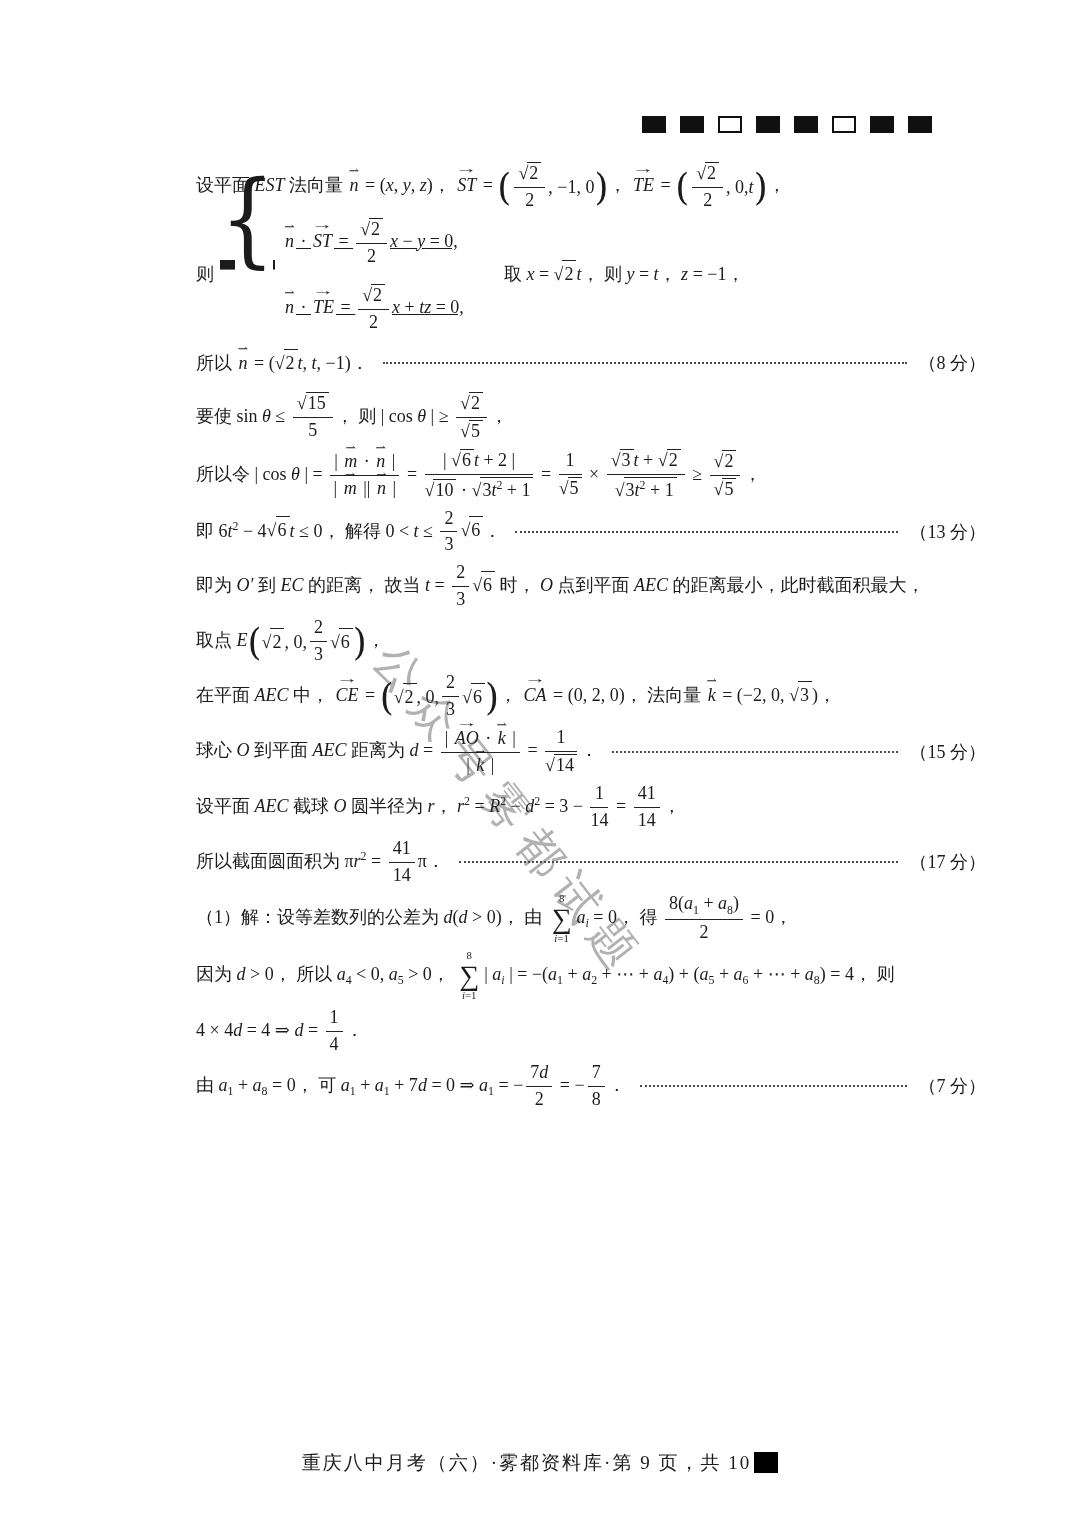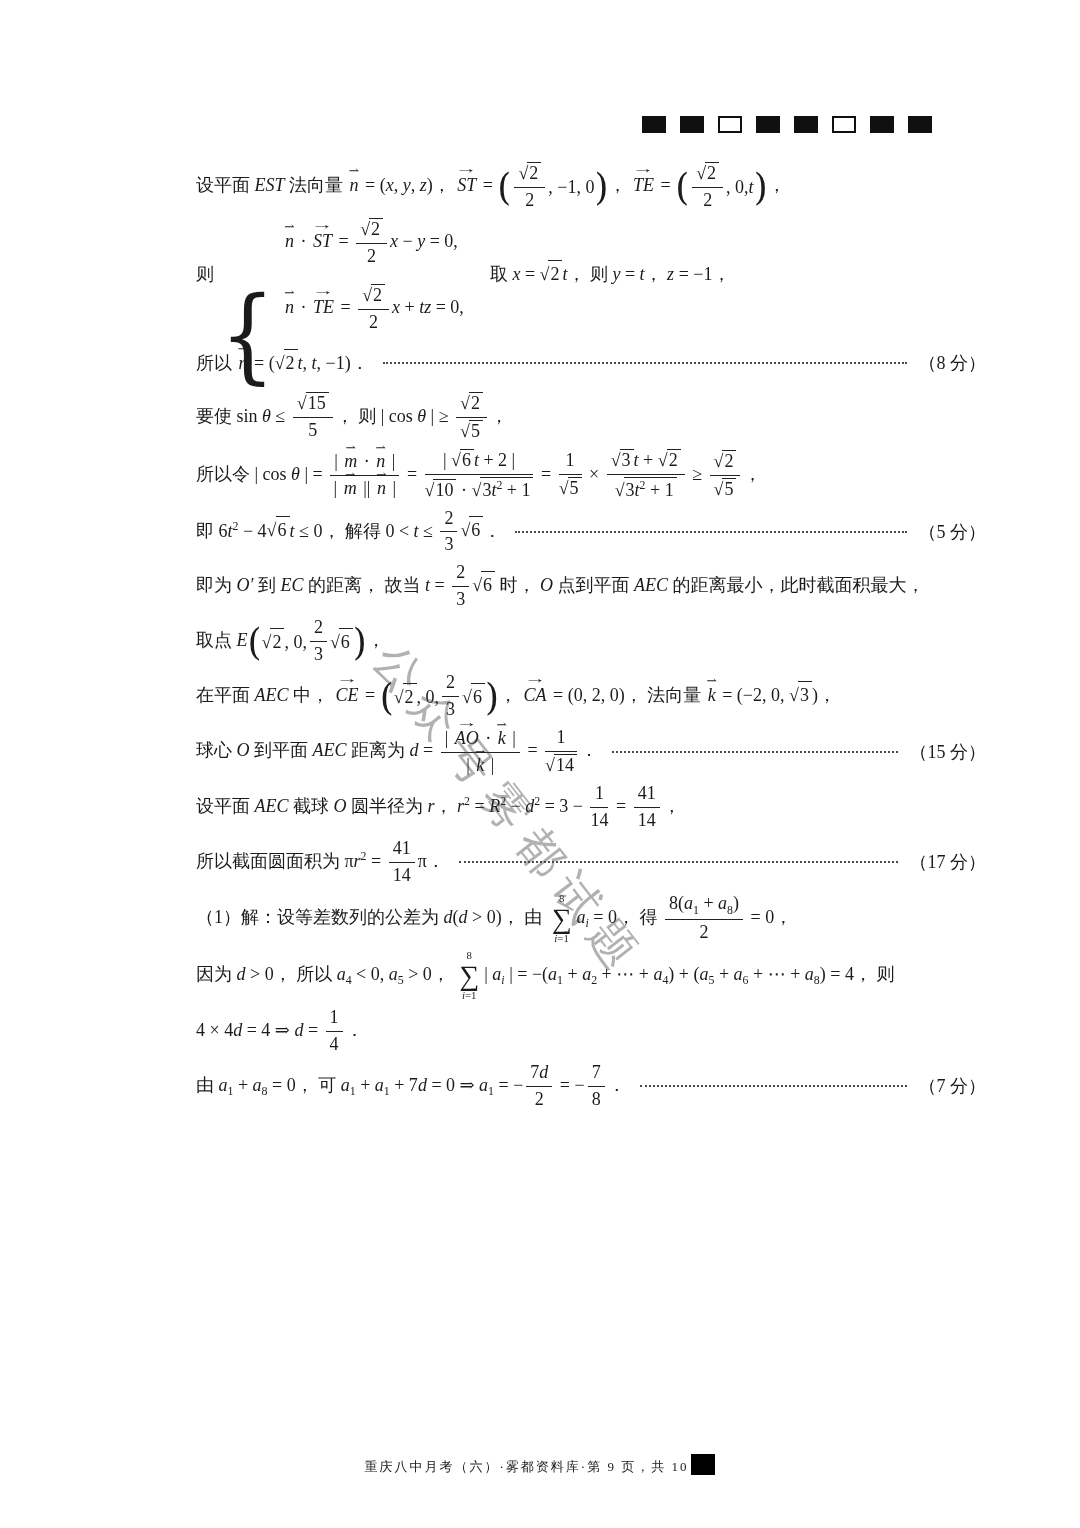--- a/index.html
+++ b/index.html
@@ -31,35 +31,35 @@
   .rad  { display:inline-block; }
   .sqb  { display:inline-block; border-top:1.4px solid #222; padding:0 3px 0 2px; margin-left:-1px; }
   .vec  { position:relative; display:inline-block; font-style:italic; padding:0 2px; }
   .vec::after { content:"⇀"; position:absolute; left:50%; transform:translateX(-50%); top:-0.8em; font-size:0.7em; font-style:normal; }
   .ovl  { position:relative; display:inline-block; font-style:italic; padding:0 2px; }
   .ovl::after { content:"→"; position:absolute; left:0; right:0; top:-0.95em; text-align:center; transform:scaleX(1.7); font-size:0.72em; font-style:normal; }
   .sum  { display:inline-block; text-align:center; vertical-align:middle; margin:0 5px; line-height:1; }
   .sumt { display:block; font-size:0.6em; }
   .sumg { display:block; font-size:1.55em; line-height:1.05; }
   .sumb { display:block; font-size:0.6em; }
-  .cases { display:inline-flex; align-items:flex-end; vertical-align:middle; margin:0 26px 0 6px; }
+  .cases { display:inline-flex; align-items:flex-start; vertical-align:middle; margin:0 40px 0 6px;text-decoration:underline; }
   .cases::before { content:"{"; font-size:4.8em; font-weight:100; line-height:0; transform:scaleY(1.2); margin-right:8px; font-family:"DejaVu Serif",serif; }
   .crows { display:inline-flex; flex-direction:column; row-gap:16px; }
   .crow { white-space:nowrap; }
   .pgroup { display:inline-flex; align-items:center; vertical-align:middle; }
   .pgroup::before { content:"("; }
   .pgroup::after  { content:")"; }
   .pgroup::before, .pgroup::after { font-size:2em; font-weight:200; line-height:0; transform:scaleY(1.05); font-family:"DejaVu Serif",serif; }
   
   .watermark {
     position:absolute; left:408px; top:632px; transform:rotate(52deg); transform-origin:left top;
     font-size:46px; letter-spacing:12px; color:rgba(70,70,70,0.42); white-space:nowrap; pointer-events:none;
   }
   
-  .footer { position:absolute; bottom:52px; left:0; right:0; text-align:center; font-size:13px; letter-spacing:2px; }
+  .footer { position:absolute; bottom:52px; left:0; right:0; text-align:center; font-size:19px; letter-spacing:2px; }
   .footer .blk { display:inline-block; width:24px; height:21px; background:#000; vertical-align:-4px; margin-left:3px; }
 </style>
 </head>
 <body>
 
 <div class="page">
   <div class="squares">
       <span class="sq"></span>
       <span class="sq"></span>
       <span class="sq outline"></span>
@@ -94,21 +94,21 @@
       </div>
       <div class="line">
         <span class="math">要使 sin <span class="it">θ</span> ≤ <span class="frac"><span class="fnum"><span class="sqrt"><span class="rad">√</span><span class="sqb">15</span></span></span><span class="fden">5</span></span>， 则 | cos <span class="it">θ</span> | ≥ <span class="frac"><span class="fnum"><span class="sqrt"><span class="rad">√</span><span class="sqb">2</span></span></span><span class="fden"><span class="sqrt"><span class="rad">√</span><span class="sqb">5</span></span></span></span>，</span>
       </div>
       <div class="line">
         <span class="math">所以令 | cos <span class="it">θ</span> | = <span class="frac"><span class="fnum">| <span class="vec">m</span> · <span class="vec">n</span> |</span><span class="fden">| <span class="vec">m</span> || <span class="vec">n</span> |</span></span> = <span class="frac"><span class="fnum">| <span class="sqrt"><span class="rad">√</span><span class="sqb">6</span></span><span class="it">t</span> + 2 |</span><span class="fden"><span class="sqrt"><span class="rad">√</span><span class="sqb">10</span></span> · <span class="sqrt"><span class="rad">√</span><span class="sqb">3<span class="it">t</span><sup>2</sup> + 1</span></span></span></span> = <span class="frac"><span class="fnum">1</span><span class="fden"><span class="sqrt"><span class="rad">√</span><span class="sqb">5</span></span></span></span> × <span class="frac"><span class="fnum"><span class="sqrt"><span class="rad">√</span><span class="sqb">3</span></span><span class="it">t</span> + <span class="sqrt"><span class="rad">√</span><span class="sqb">2</span></span></span><span class="fden"><span class="sqrt"><span class="rad">√</span><span class="sqb">3<span class="it">t</span><sup>2</sup> + 1</span></span></span></span> ≥ <span class="frac"><span class="fnum"><span class="sqrt"><span class="rad">√</span><span class="sqb">2</span></span></span><span class="fden"><span class="sqrt"><span class="rad">√</span><span class="sqb">5</span></span></span></span>，</span>
       </div>
       <div class="line">
         <span class="math">即 6<span class="it">t</span><sup>2</sup> − 4<span class="sqrt"><span class="rad">√</span><span class="sqb">6</span></span><span class="it">t</span> ≤ 0， 解得 0 &lt; <span class="it">t</span> ≤ <span class="frac"><span class="fnum">2</span><span class="fden">3</span></span><span class="sqrt"><span class="rad">√</span><span class="sqb">6</span></span>．</span>
         <span class="leader"></span>
-        <span class="score">（5 分）</span>
+        <span class="score">（13 分）</span>
       </div>
       <div class="line">
         <span class="math">即为 <span class="it">O′</span> 到 <span class="it">EC</span> 的距离， 故当 <span class="it">t</span> = <span class="frac"><span class="fnum">2</span><span class="fden">3</span></span><span class="sqrt"><span class="rad">√</span><span class="sqb">6</span></span> 时， <span class="it">O</span> 点到平面 <span class="it">AEC</span> 的距离最小，此时截面积最大，</span>
       </div>
       <div class="line">
         <span class="math">取点 <span class="it">E</span><span class="pgroup"><span class="sqrt"><span class="rad">√</span><span class="sqb">2</span></span>, 0, <span class="frac">
               <span class="fnum">2</span>
               <span class="fden">3</span>
             </span><span class="sqrt"><span class="rad">√</span><span class="sqb">6</span></span></span>，</span>
       </div>

